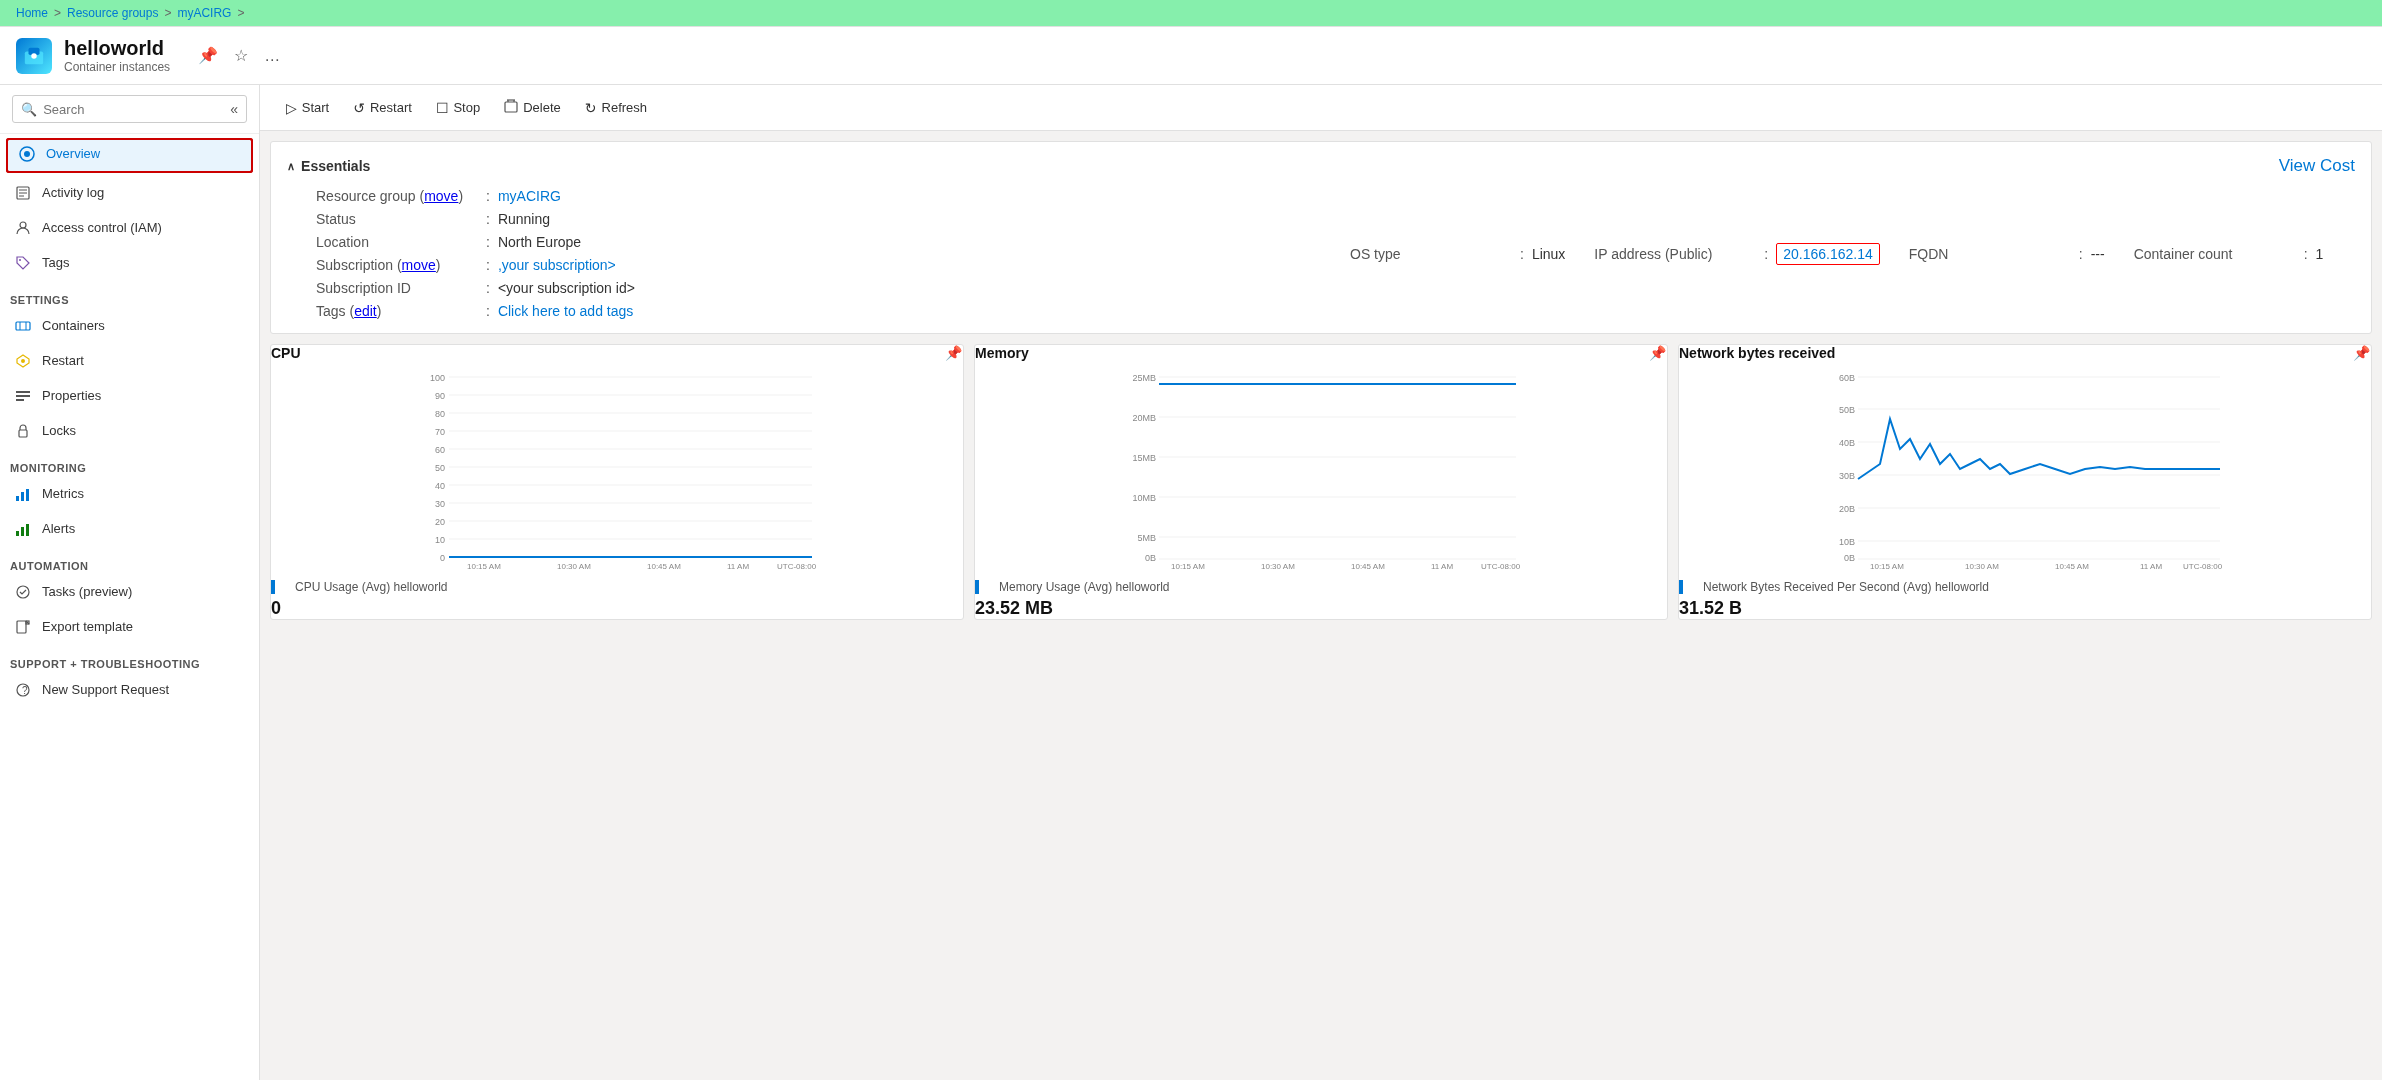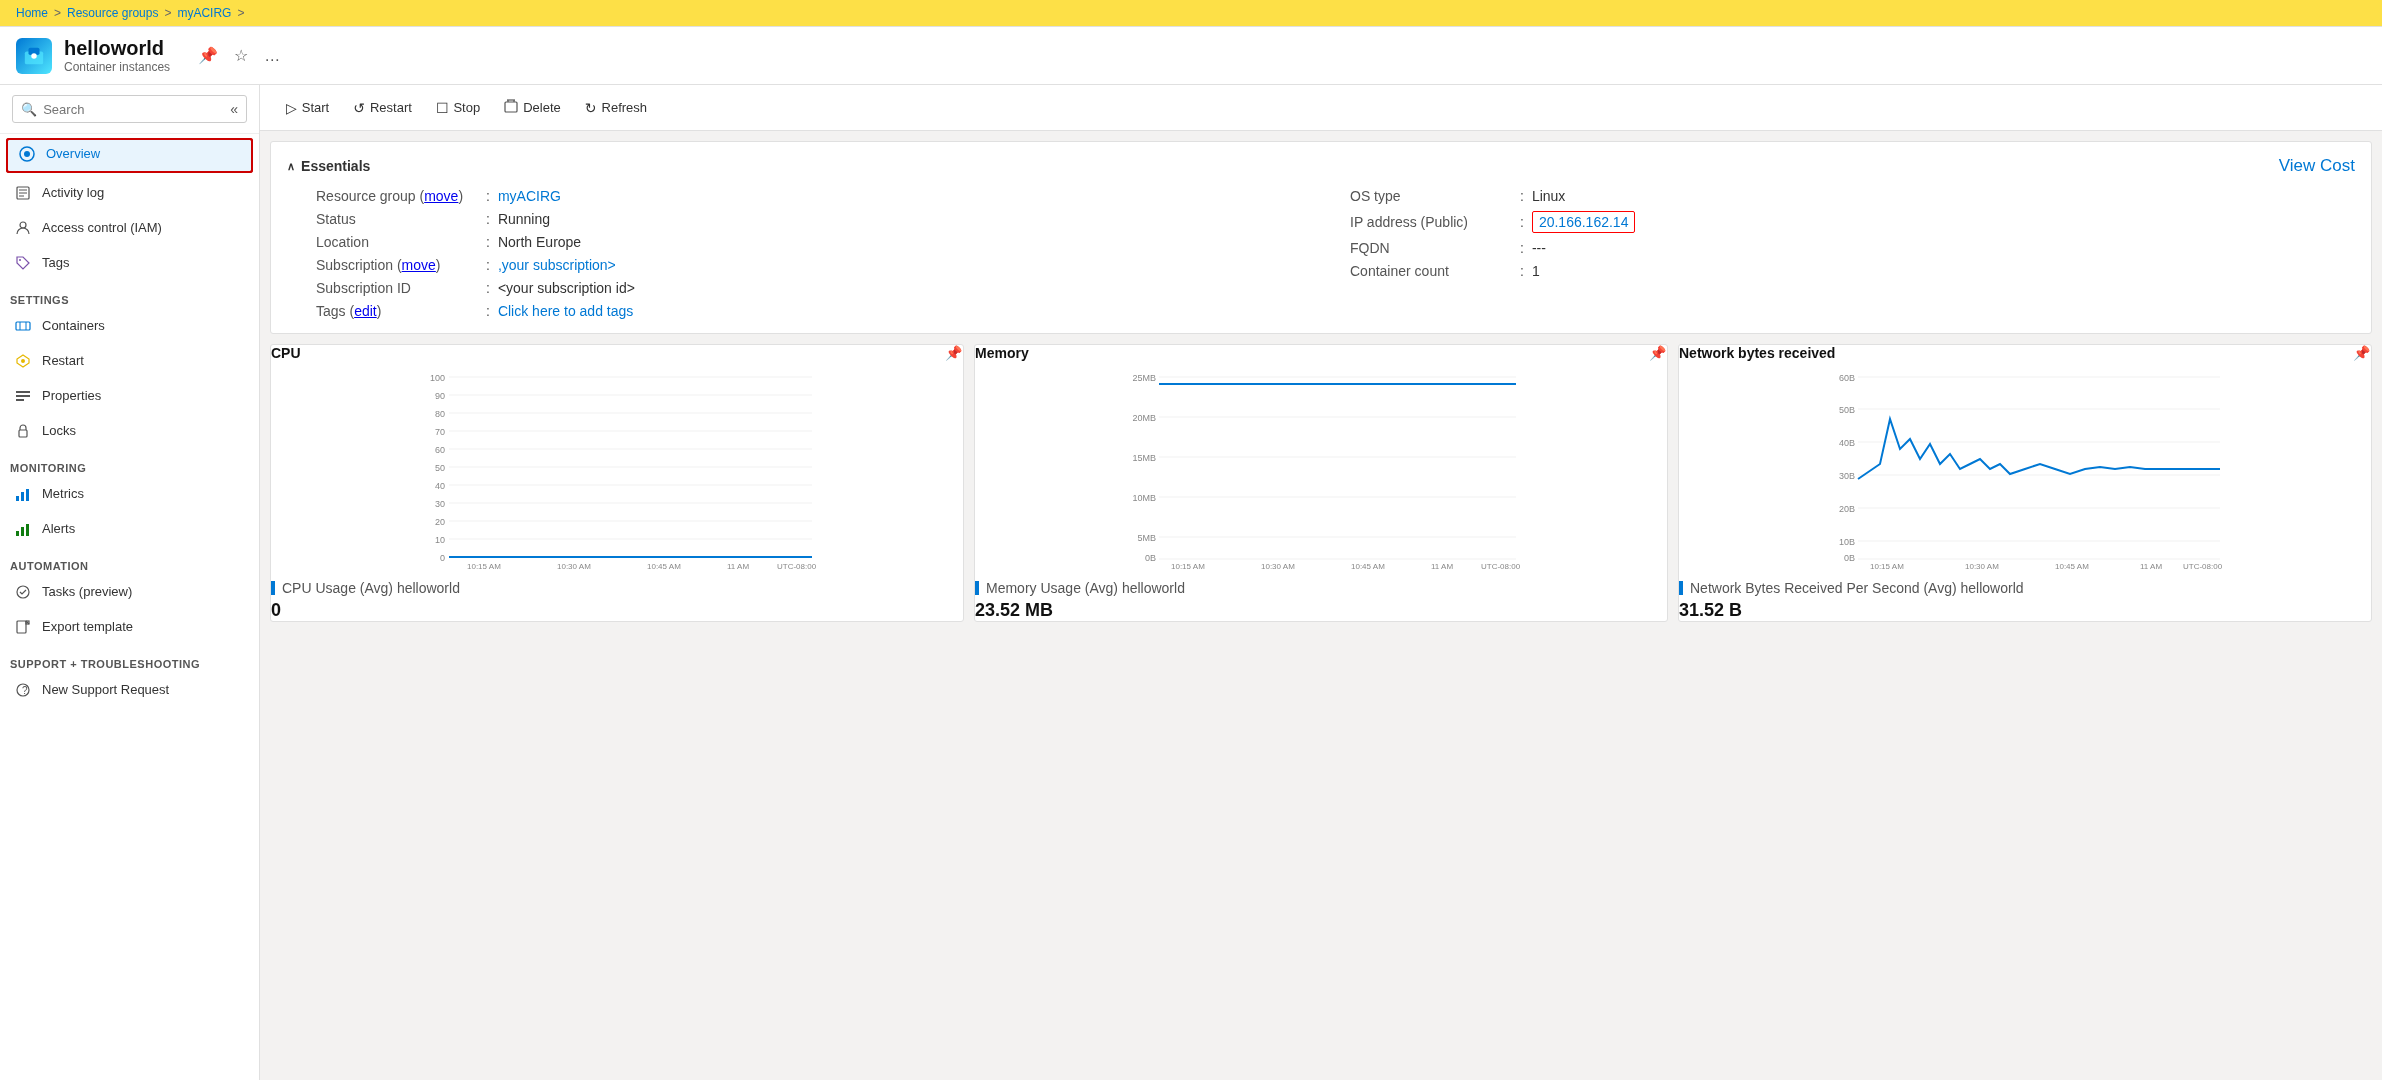--- a/index.html
+++ b/index.html
@@ -1,19 +1,19 @@
 <!DOCTYPE html>
 <html><head>
   <meta charset="utf-8">
   <style>
     * { box-sizing: border-box; margin: 0; padding: 0; }
     body { font-family: 'Segoe UI', Arial, sans-serif; font-size: 13px; color: #333; background: #f3f2f1; display: flex; flex-direction: column; height: 100vh; overflow: hidden; }
 
     
-    .breadcrumb-bar { background: #fde047; padding: 6px 16px; font-size: 12px; color: #0078d4; border-bottom: 1px solid #e0e0e0; display: flex; align-items: center; gap: 6px; flex-shrink: 0; }
+    .breadcrumb-bar { background: #86efac; padding: 6px 16px; font-size: 12px; color: #0078d4; border-bottom: 1px solid #e0e0e0; display: flex; align-items: center; gap: 6px; flex-shrink: 0; }
     .breadcrumb-bar span { color: #666; }
     .breadcrumb-bar a { color: #0078d4; text-decoration: none; }
     .breadcrumb-sep { color: #999; }
 
     
     .app-header { background: #fff; padding: 10px 16px; display: flex; align-items: center; gap: 12px; border-bottom: 1px solid #e0e0e0; flex-shrink: 0; }
     .app-icon { width: 36px; height: 36px; background: linear-gradient(135deg, #0078d4, #50e6ff); border-radius: 6px; display: flex; align-items: center; justify-content: center; color: white; font-size: 18px; flex-shrink: 0; }
     .app-title-block h1 { font-size: 20px; font-weight: 600; color: #111; }
     .app-title-block p { font-size: 12px; color: #666; }
     .header-actions { display: flex; gap: 8px; margin-left: 12px; }
@@ -46,37 +46,37 @@
     .toolbar-btn .btn-icon { font-size: 14px; }
 
     
     .essentials-section { background: #fff; margin: 10px; border: 1px solid #e0e0e0; border-radius: 3px; padding: 14px 16px; }
     .essentials-header { display: flex; align-items: center; justify-content: space-between; margin-bottom: 12px; }
     .essentials-title { display: flex; align-items: center; gap: 6px; font-weight: 600; font-size: 14px; }
     .essentials-title .chevron { font-size: 11px; }
     .view-cost-link { color: #0078d4; text-decoration: none; font-size: 17px; }
     .essentials-grid { display: grid; grid-template-columns: 1fr 1fr; gap: 6px 0; }
     .essentials-left { display: flex; flex-direction: column; gap: 7px; }
-    .essentials-right { display: flex; flex-direction: column; gap: 7px; }
+    .essentials-right { display: flex; flex-direction: row; }
     .essentials-row { display: flex; align-items: center; font-size: 14px; margin-left: 29px; }
     .essentials-key { color: #555; width: 170px; flex-shrink: 0; }
     .essentials-sep { color: #555; margin-right: 8px; }
     .essentials-val { color: #333; }
     .essentials-val a { color: #0078d4; text-decoration: none; }
     .ip-highlight { border: 1px solid red; padding: 2px 6px; border-radius: 2px; color: #0078d4; }
 
     
     .charts-container { display: grid; grid-template-columns: 1fr 1fr 1fr; gap: 10px; margin: 0 10px 10px; }
     .chart-card { background: #fff; border: 1px solid #e0e0e0; border-radius: 3px; display: flex; flex-direction: column; }
     .chart-header { display: flex; align-items: center; justify-content: space-between; margin-bottom: 8px; }
     .chart-title { font-size: 14px; font-weight: 600; color: #111; }
     .pin-icon { color: #999; font-size: 14px; cursor: pointer; }
     .chart-area { flex: 1; position: relative; min-height: 200px; }
     .chart-footer { margin-top: 8px; }
-    .chart-legend { display: flex; align-items: center; gap: 7px; font-size: 14px; color: #555; margin-bottom: 4px; }
+    .chart-legend { display: flex; align-items: center; gap: 20px; font-size: 12px; color: #555; margin-bottom: 4px; }
     .legend-color { width: 4px; height: 14px; background: #0078d4; flex-shrink: 0; }
     .chart-value { font-size: 18px; font-weight: 600; color: #111; }
 
     
     .chart-svg { width: 100%; height: 200px; }
 
     
     .sidebar-item.active { outline: 2px solid #c00; outline-offset: -2px; }
   </style>
 </head>

